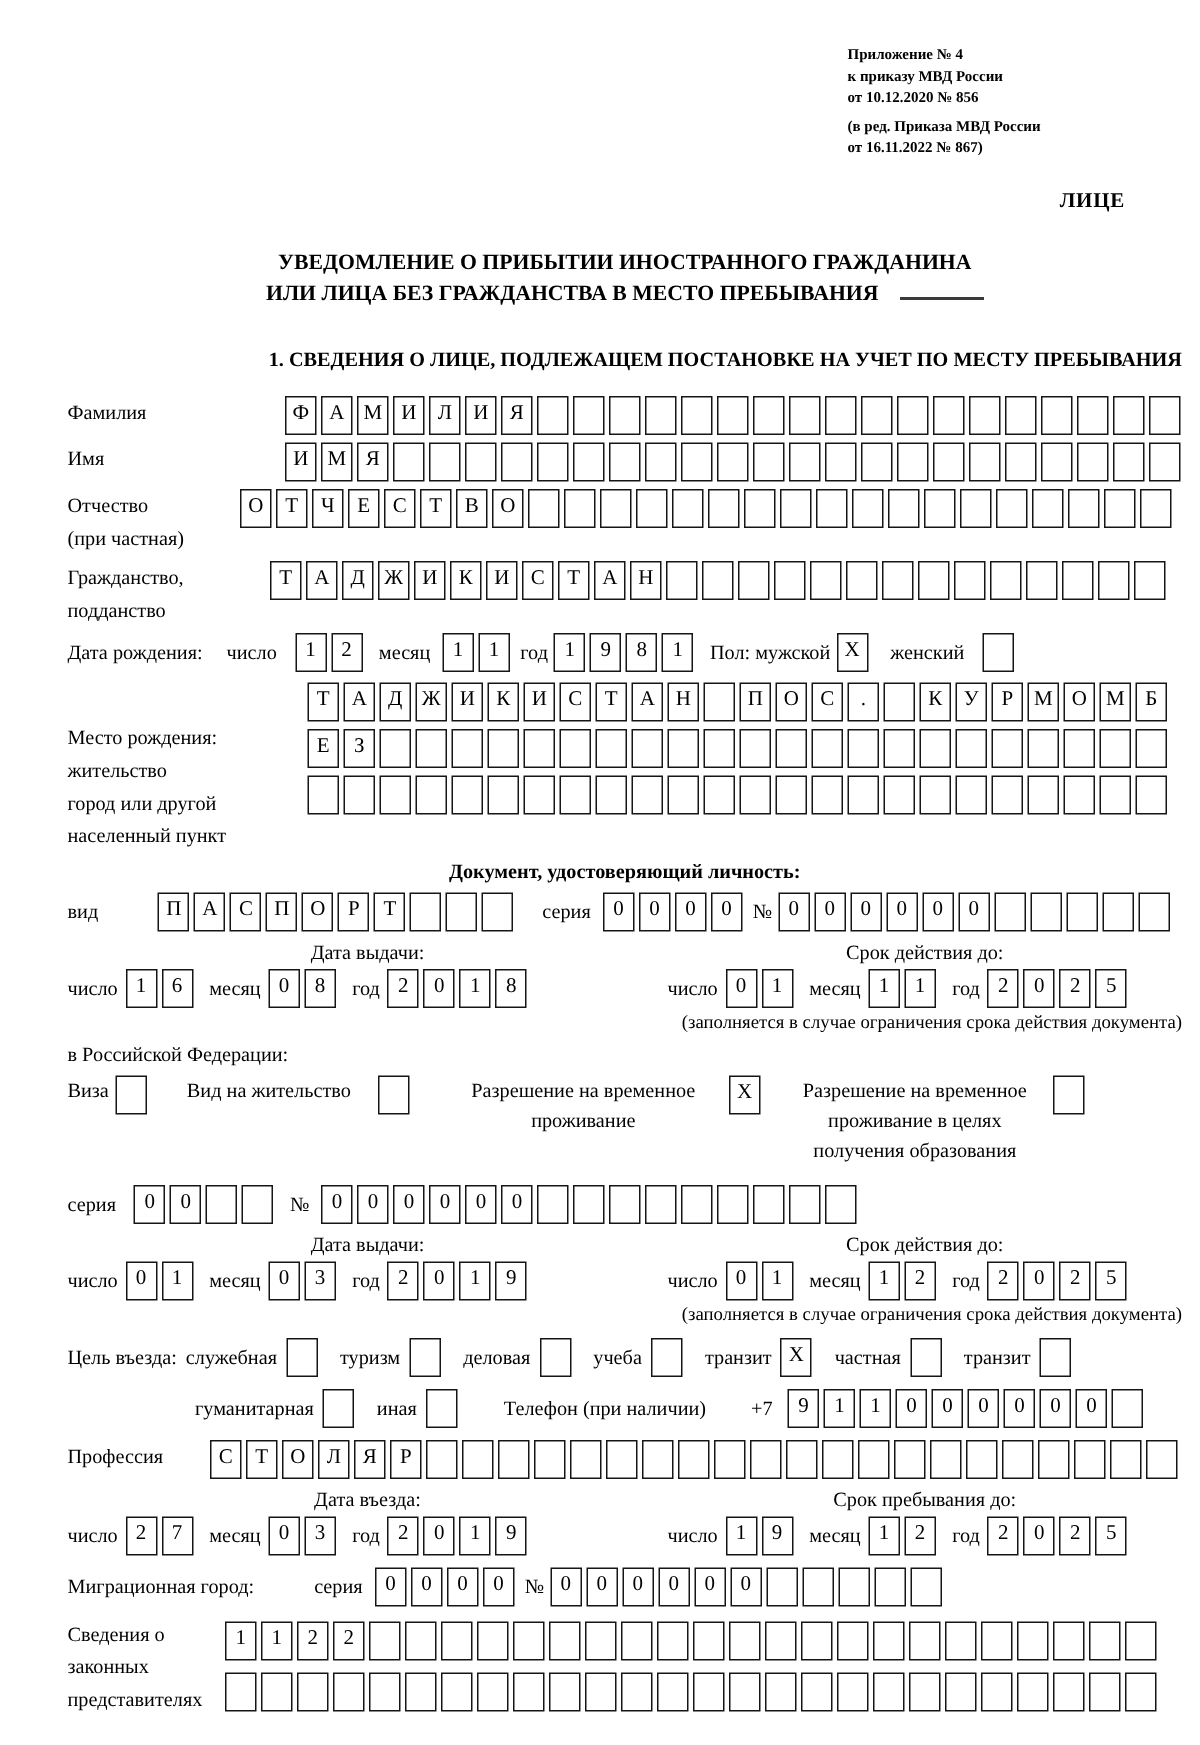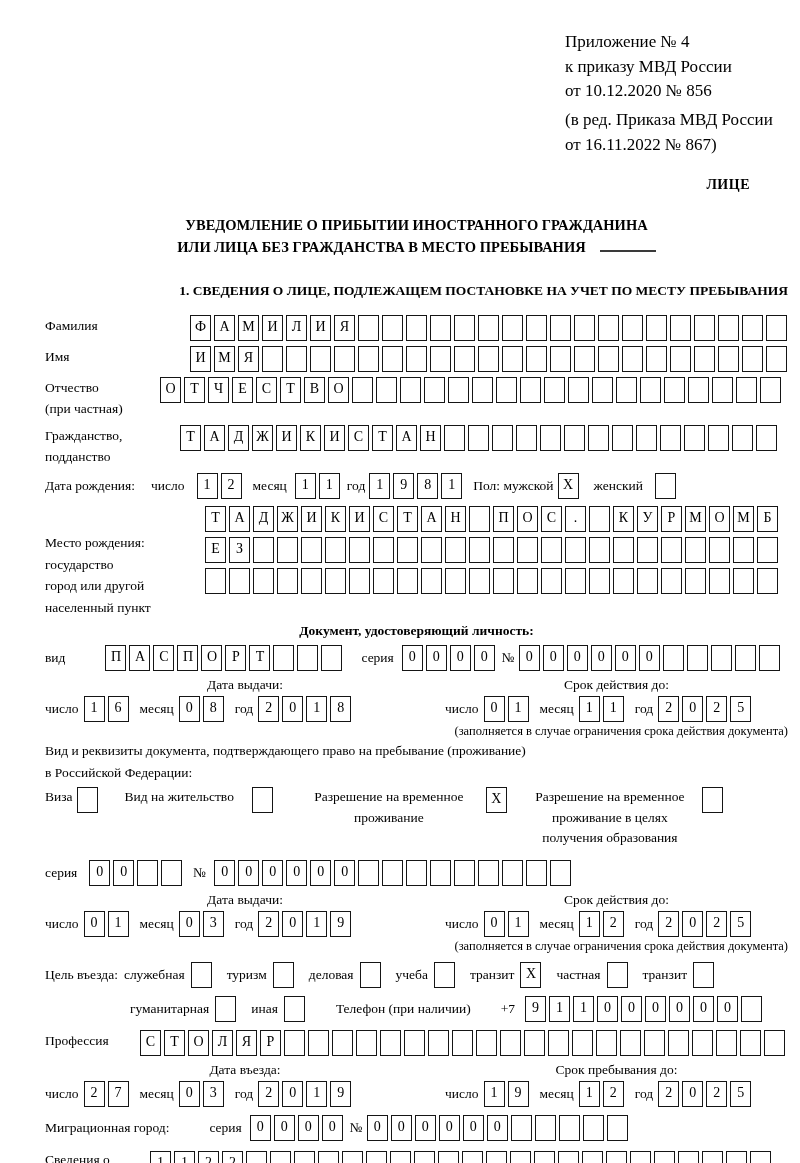--- a/index.html
+++ b/index.html
@@ -1,21 +1,21 @@
 <!DOCTYPE html>
 <html><head>
 <meta charset="utf-8">
 <style>
   html,body{margin:0;padding:0;background:#fff;}
   body{width:800px;height:1163px;overflow:hidden;color:#000;
        font-family:"Liberation Serif","DejaVu Serif",serif;font-size:13.5px;}
   .page{box-sizing:border-box;width:800px;height:1163px;padding:30px 12px 0 45px;position:relative;}
 
   
-  .appendix{margin-left:520px;line-height:1.45;font-size:17px;}
+  .appendix{margin-left:520px;line-height:1.45;font-size:10px;font-weight:bold;}
   .appendix .gap{height:4px;}
   .forma{font-weight:bold;font-size:14px;text-align:right;margin:20px 38px 0 0;letter-spacing:.5px;}
 
   
   .title{margin-top:22px;text-align:center;font-weight:bold;font-size:14.5px;line-height:1.5;}
   .uline{display:inline-block;width:56px;border-bottom:2.5px solid #3a3a3a;margin-left:14px;vertical-align:baseline;}
   .sect-head{margin-top:24px;text-align:right;font-weight:bold;font-size:13.5px;}
 
   
   .form{margin-top:16px;}
@@ -249,21 +249,21 @@
       <span class="lbl">женский</span>
         <span class="sp12"></span>
       <span class="cells">
           <span class="cell"></span>
         </span>
     </div>
 
     <div class="frow">
       <div class="lblcol w160">
         <div>Место рождения:</div>
-        <div>государство</div>
+        <div>жительство</div>
         <div>город или другой</div>
         <div>населенный пункт</div>
       </div>
       <div class="cellrows">
         <span class="cells">
             <span class="cell">Т</span>
             <span class="cell">А</span>
             <span class="cell">Д</span>
             <span class="cell">Ж</span>
             <span class="cell">И</span>
@@ -424,21 +424,20 @@
         <span class="cells">
             <span class="cell">2</span>
             <span class="cell">0</span>
             <span class="cell">2</span>
             <span class="cell">5</span>
           </span>
       </div>
     </div>
     <div class="small-note">(заполняется в случае ограничения срока действия документа)</div>
 
-    <div style="margin-top:4px;">Вид и реквизиты документа, подтверждающего право на пребывание (проживание)</div>
     <div style="margin-top:6px;">в Российской Федерации:</div>
 
     <div class="opts">
       <div class="opt">
         <div class="opt-label">Виза</div>
         <span class="cells" style="margin-left:4px;">
             <span class="cell"></span>
           </span>
       </div>
       <span class="sp24"></span>

